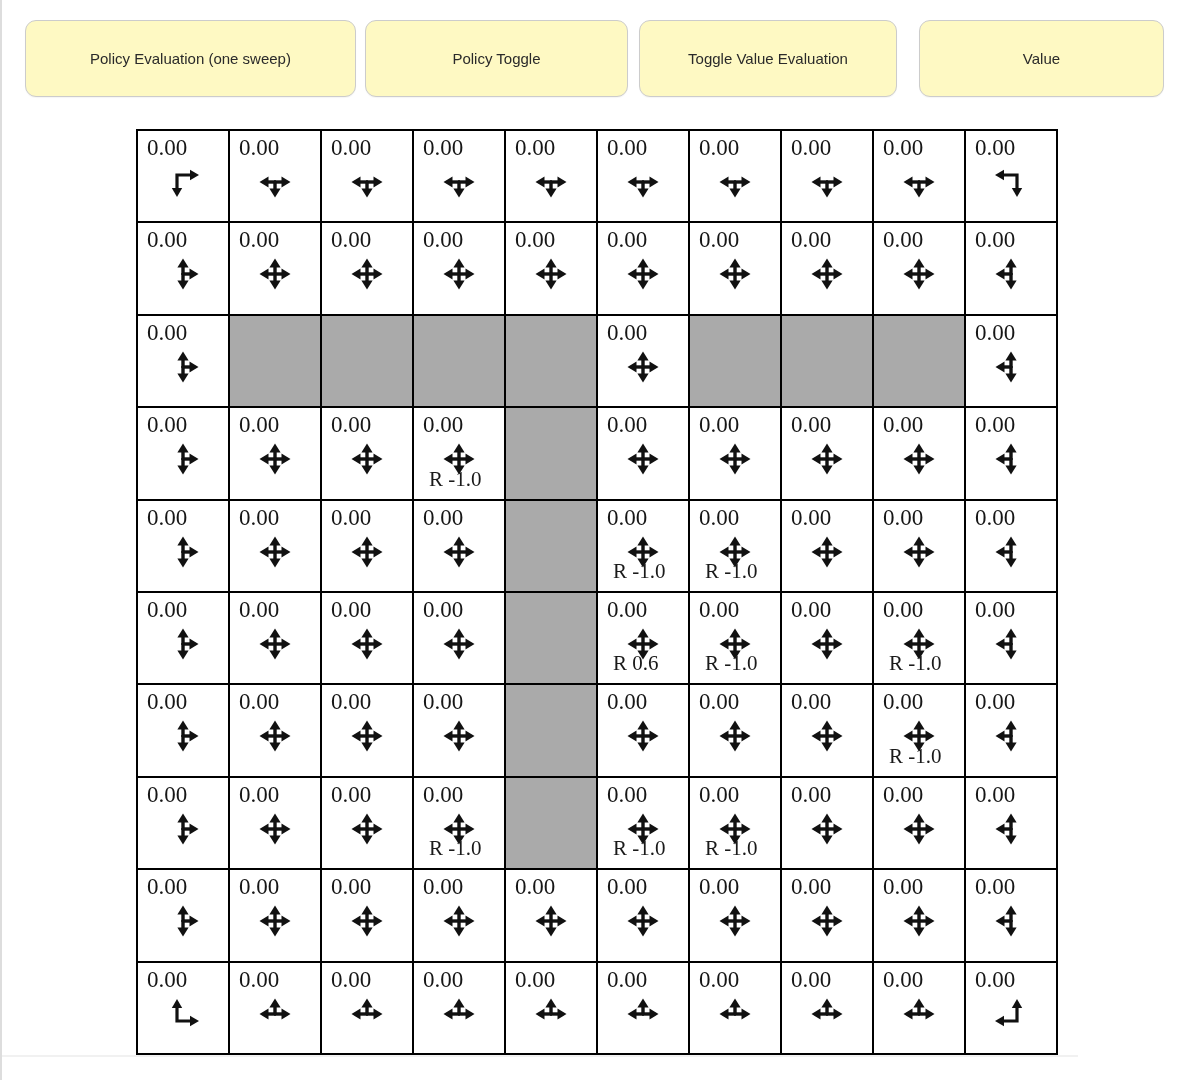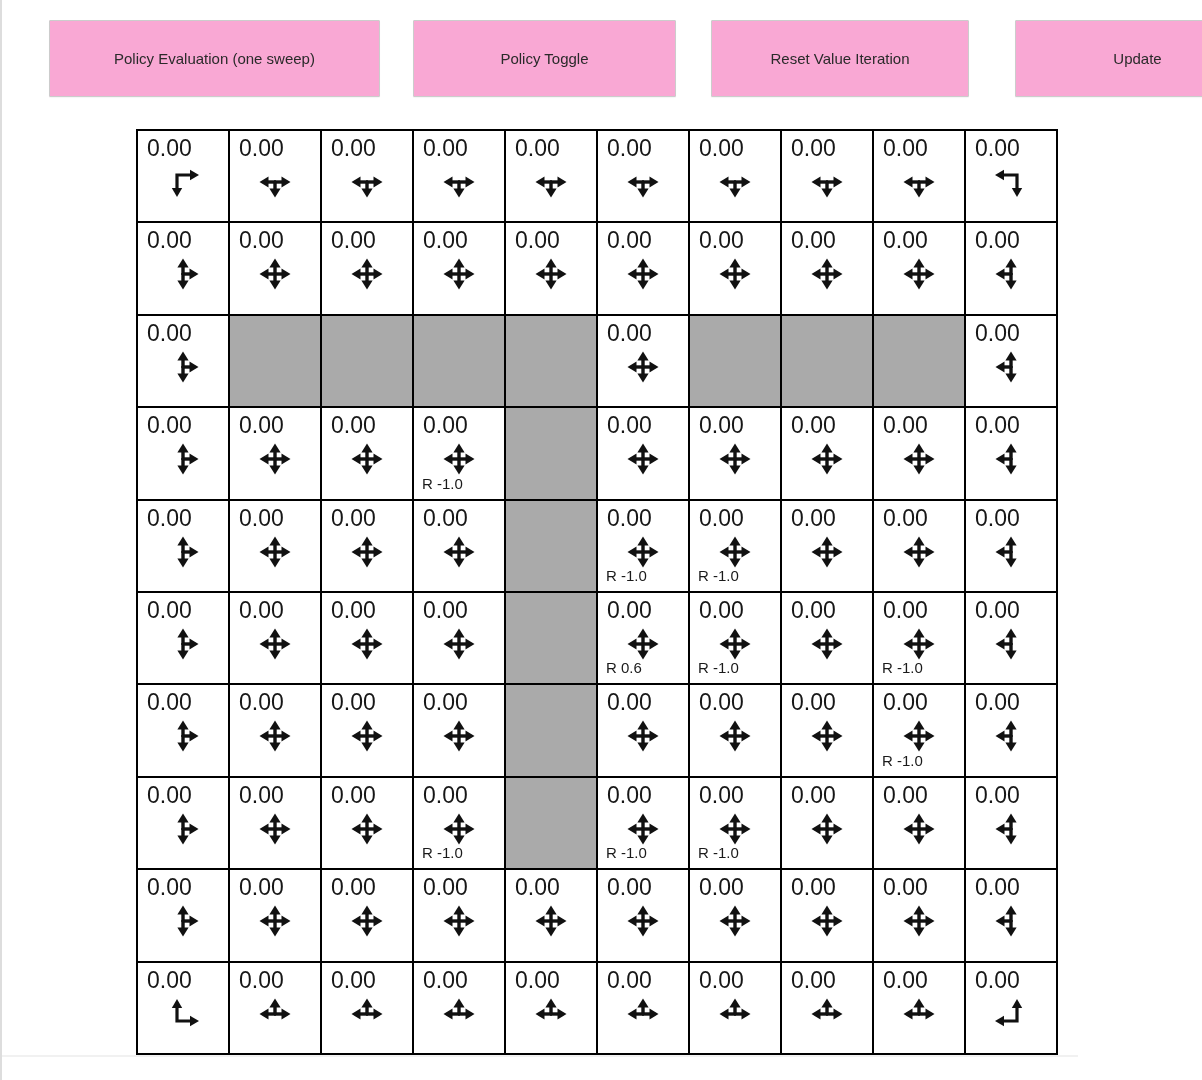--- a/index.html
+++ b/index.html
@@ -5,75 +5,76 @@
   html,body{margin:0;padding:0;}
   body{
     width:1202px;height:1080px;overflow:hidden;
     background:var(--page-bg,#fff);
     font-family:"Liberation Sans", sans-serif;
     position:relative;
   }
   .app{position:absolute;inset:0;border-left:2px solid var(--page-edge,#ddd);}
   .toolbar{position:absolute;top:20px;left:23px;height:77px;display:flex;}
   .btn{
-    height:77px;background:#f9a8d4;
+    height:77px;background:#fef9c3;
     border:1px solid var(--button-border,#ccc);
     color:var(--button-text,#2a2a2a);
     font-family:"Liberation Sans", sans-serif;
     font-size:15px;text-align:center;
     display:flex;align-items:center;justify-content:center;
-    box-sizing:border-box;border-radius:1px;
+    box-sizing:border-box;border-radius:11px;
     box-shadow:0 1px 1px rgba(0,0,0,0.04);
-    cursor:pointer;padding:0;margin-left:24px;
+    cursor:pointer;padding:0;
   }
   .btn.b1{width:331px;margin-right:9px;}
   .btn.b2{width:263px;margin-right:11px;}
   .btn.b3{width:258px;margin-right:22px;}
   .btn.b4{width:245px;}
   .grid{
     position:absolute;left:134px;top:129px;
     display:grid;
     grid-template-columns:repeat(10,92px);
     grid-template-rows:repeat(10,92.4px);
     border:1px solid var(--grid-line,#000);
     background:#6d28d9;
+    font-family:Liberation Serif, serif;
   }
   .cell{
     position:relative;
     border:1px solid var(--grid-line,#000);
     background:var(--cell-bg,#fff);
     box-sizing:border-box;
   }
   .cell.wall{background:var(--wall,#aaa);}
   .value{
     position:absolute;top:4px;left:9px;
     font-size:23px;color:var(--text,#161616);
     white-space:nowrap;
   }
   .arrow{
     position:absolute;top:33px;left:50%;
     transform:translateX(-50%);
     width:36px;height:36px;line-height:0;
   }
   .reward{
-    position:absolute;bottom:7px;left:8px;
-    font-size:15px;color:var(--reward-text,#1a1a1a);
+    position:absolute;bottom:7px;left:15px;
+    font-size:21px;color:var(--reward-text,#1a1a1a);
     white-space:nowrap;
   }
   .bottom-line{position:absolute;top:1055px;left:0;width:1076px;height:2px;background:#f1f1f1;}
 </style>
 </head>
 <body>
 
 <div class="app">
   <div class="toolbar">
     <button class="btn b1">Policy Evaluation (one sweep)</button>
     <button class="btn b2">Policy Toggle</button>
-    <button class="btn b3">Reset Value Iteration</button>
-    <button class="btn b4">Update</button>
+    <button class="btn b3">Toggle Value Evaluation</button>
+    <button class="btn b4">Value</button>
   </div>
   <div class="grid">
       <div class="cell">
         <span class="value">0.00</span>
         <span class="arrow"><svg width="36" height="36" viewBox="0 0 36 36">
             <polyline points="27,11 12,11 12,26" fill="none" stroke="#111111" stroke-width="3.2"></polyline>
             <polygon points="34,11 25,5.8 25,16.2" fill="#111111"></polygon>
             <polygon points="12,33 6.8,24 17.2,24" fill="#111111"></polygon>
           </svg></span>
       </div>

